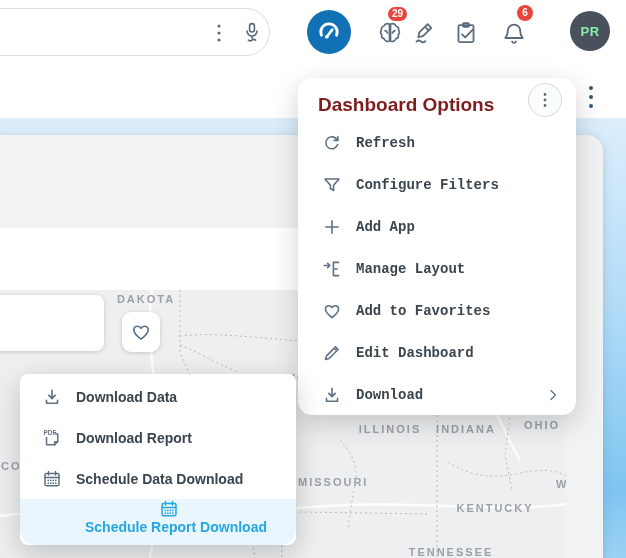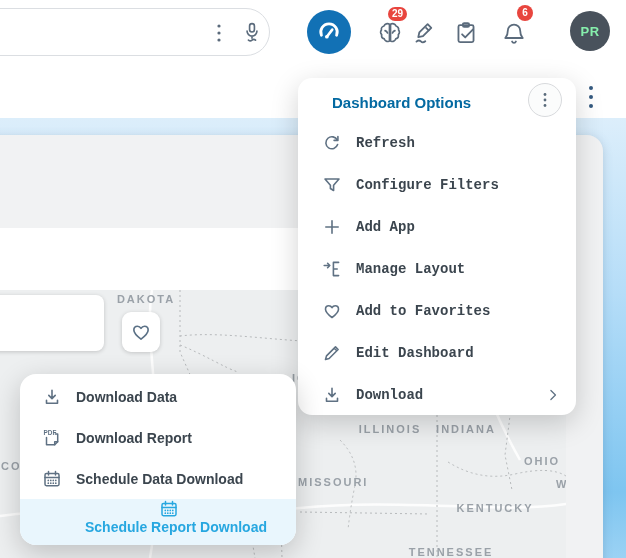--- a/index.html
+++ b/index.html
@@ -61,38 +61,38 @@
     position:absolute; color:#fff; font-size:10px; font-weight:700; line-height:12px;
     border-radius:8px; padding:1px 4px; min-width:15px; text-align:center; z-index:5;
   }
   .kebab-dark { color:#355a80; }
   
   .options-panel {
     position:absolute; left:298px; top:78px; width:278px; height:337px;
     background:#fff; border-radius:14px; box-shadow:0 8px 28px rgba(0,0,0,.18); z-index:10;
   }
   .panel-title {
-    position:absolute; left:34px; top:16px; font-size:15px; font-weight:700; color:#0369a1;
+    position:absolute; left:20px; top:16px; font-size:19px; font-weight:700; color:#7f1d1d;
   }
   .panel-kebab-btn {
     position:absolute; right:14px; top:5px; width:34px; height:34px; border-radius:50%;
     background:#fbfcfc; border:1px solid #d8dadd; color:#5a6b7b;
     display:flex; align-items:center; justify-content:center; cursor:pointer;
   }
   .menu-items { position:absolute; left:0; top:44px; right:0; }
   .menu-item {
     height:42px; display:flex; align-items:center; padding-left:24px; padding-right:16px;
     cursor:pointer; color:#5f7183;font-family:Liberation Mono, monospace;
   }
   .menu-item .mi-label { margin-left:14px; font-size:14px; font-weight:700; color:#3b454e; }
   .menu-item .chev { margin-left:auto; color:#5f7183; }
   
   .submenu {
     position:absolute; left:20px; top:374px; width:276px; height:171px;
-    background:#fff; border-radius:16px; box-shadow:0 8px 28px rgba(0,0,0,.20); z-index:10;
+    background:#fff; border-radius:8px; box-shadow:0 8px 28px rgba(0,0,0,.20); z-index:10;
     padding-top:2px;
   }
   .sub-item {
     height:41px; display:flex; align-items:center; padding-left:22px;
     cursor:pointer; color:#5f7183;
   }
   .sub-item .mi-label { margin-left:14px; font-size:14px; font-weight:700; color:#3b454e; }
   .sub-item.active { height:46px; background:#e9f6fd; border-radius:0 0 16px 16px; color:#27a7e0;flex-direction:column; }
   .sub-item.active .mi-label { color:#27a7e0; }
   svg { display:block; }
@@ -132,21 +132,21 @@
             <path d="M340 150 Q360 170 355 195 T348 240"></path>
             <path d="M300 222 L430 224"></path>
             <path d="M20 240 L250 238 L255 268"></path>
             <path d="M180 55 C205 65 225 78 238 82"></path>
           </g>
         </svg>
         <span class="map-label centered" style="left:146px; top:3px;">DAKOTA</span>
         <span class="map-label" style="left:292px; top:82px;">IOWA</span>
         <span class="map-label centered" style="left:390px; top:133px;">ILLINOIS</span>
         <span class="map-label centered" style="left:466px; top:133px;">INDIANA</span>
-        <span class="map-label centered" style="left:542px; top:129px;margin-top:36px;">OHIO</span>
+        <span class="map-label centered" style="left:542px; top:129px;">OHIO</span>
         <span class="map-label" style="left:298px; top:186px;">MISSOURI</span>
         <span class="map-label centered" style="left:495px; top:212px;">KENTUCKY</span>
         <span class="map-label centered" style="left:451px; top:256px;">TENNESSEE</span>
         <span class="map-label centered" style="left:211px; top:252px;margin-top:48px;">OKLAHOMA</span>
         <span class="map-label" style="left:556px; top:188px;">W</span>
         <span class="map-label" style="left:1px;  top:170px;">COL</span>
         <div class="map-search-box"></div>
         <div class="map-fav-btn">
           <span>
             <svg width="22" height="22" viewBox="0 0 20 20" fill="none" stroke="currentColor" stroke-width="1.5" stroke-linecap="round" stroke-linejoin="round">

